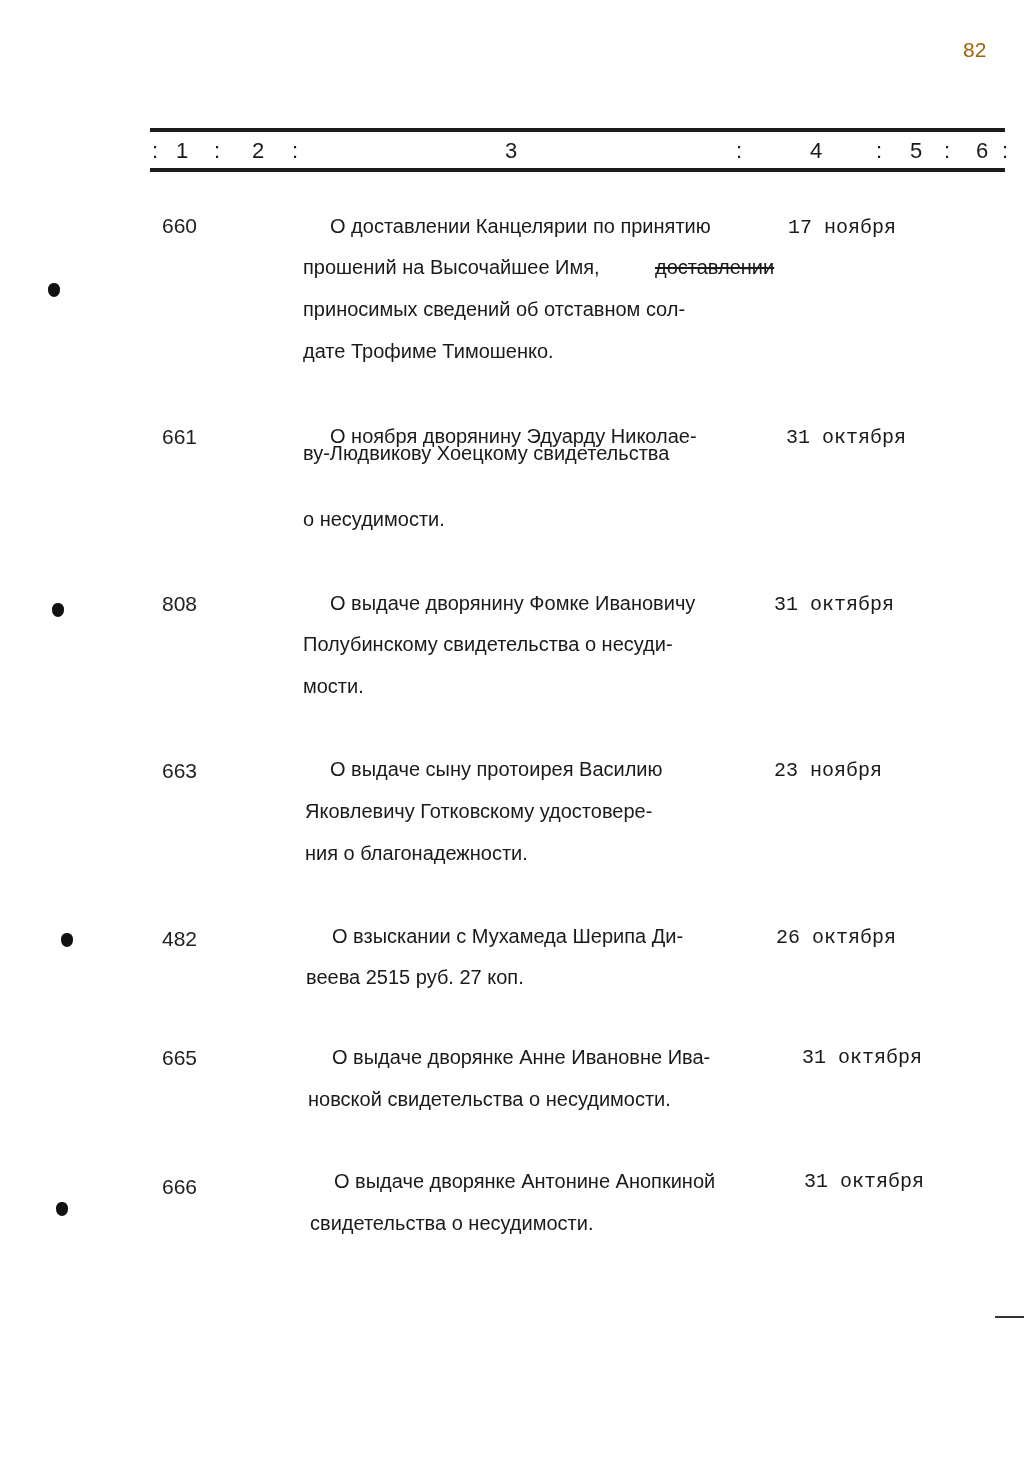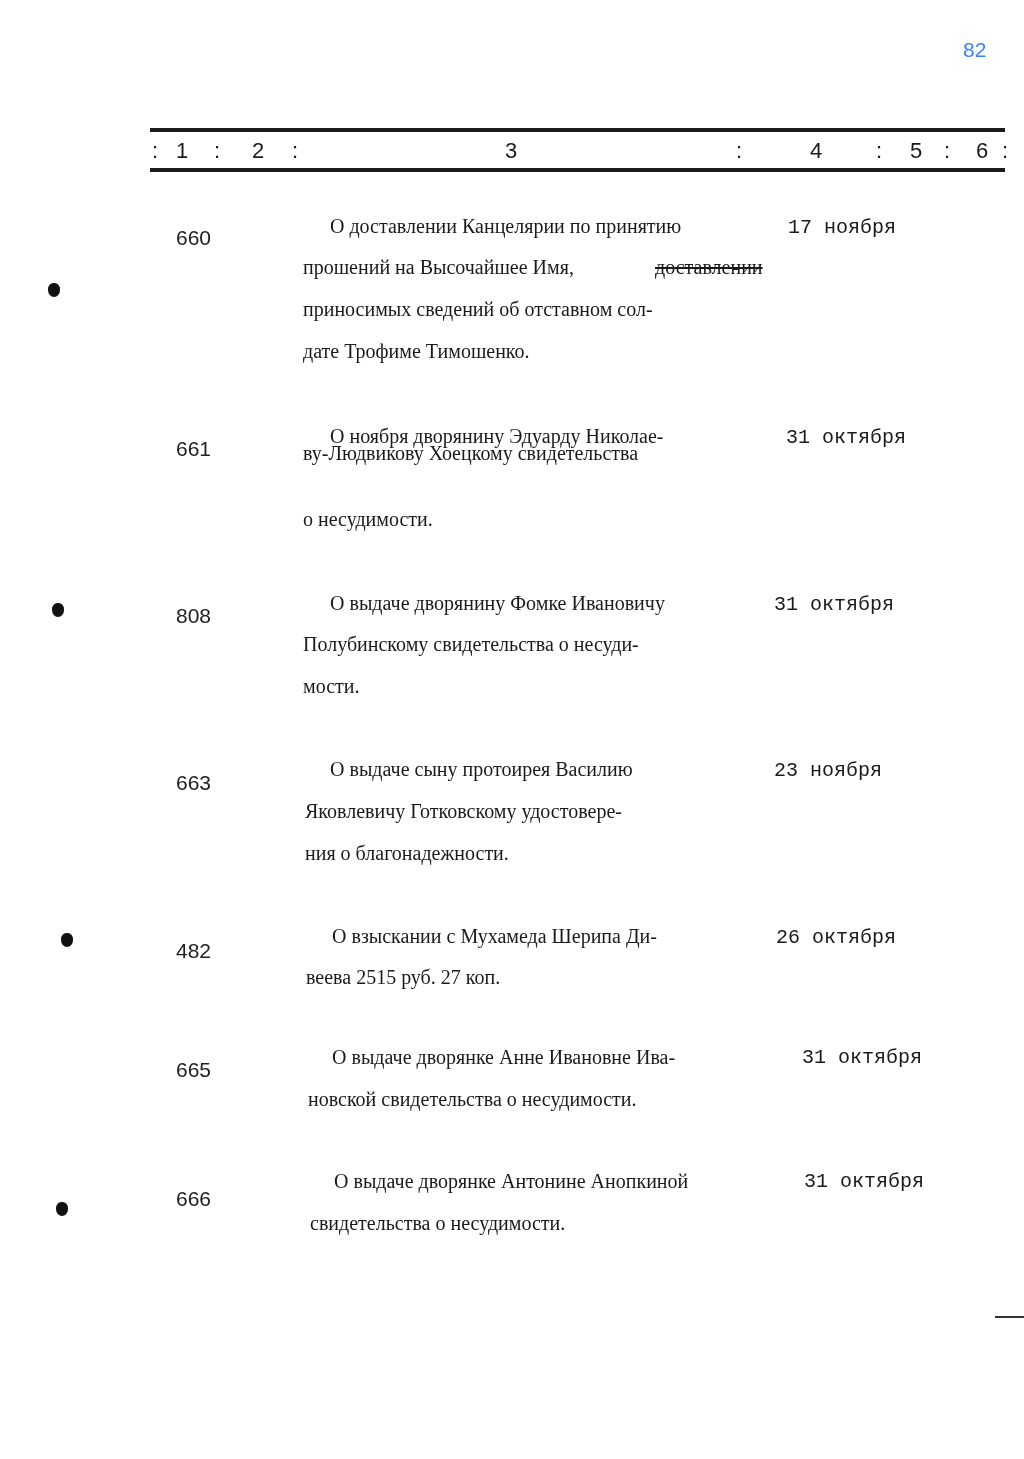--- a/index.html
+++ b/index.html
@@ -14,21 +14,21 @@
       overflow: hidden;
       font-family: "Liberation Mono", "DejaVu Sans Mono", monospace;
       color: #1a1a1a;
     }
     .page-number {
       position: absolute;
       top: 38px;
       left: 963px;
       font-family: "Liberation Sans", "DejaVu Sans", sans-serif;
       font-size: 21px;
-      color: #3b82f6;
+      color: #a16207;
     }
     .rule {
       position: absolute;
       left: 150px;
       width: 855px;
       background: #1c1c1c;
     }
     .rule-top { top: 128px; height: 4px; }
     .rule-bottom { top: 168px; height: 4px; }
     .header-row {
@@ -36,32 +36,31 @@
       top: 138px;
       left: 150px;
       width: 870px;
       height: 30px;
       font-family: "Liberation Sans", "DejaVu Sans", sans-serif;
       font-size: 22px;
     }
     .header-row span { position: absolute; top: 0; }
     .entry-num {
       position: absolute;
-      left: 176px;
+      left: 162px;
       font-size: 21px;
       font-family: "Liberation Sans", "DejaVu Sans", sans-serif;
       color: #222;
-      margin-top: 12px;
     }
     .entry-line {
       position: absolute;
       font-size: 20px;
       white-space: nowrap;
       letter-spacing: 0px;
-      font-family: Liberation Serif, serif;
+      font-family: Liberation Sans, sans-serif;
     }
     .entry-date {
       position: absolute;
       font-size: 20px;
       white-space: nowrap;
       font-family: "Liberation Mono", "DejaVu Sans Mono", monospace;
     }
     .strike { text-decoration: line-through; }
     .punch-hole {
       position: absolute;

